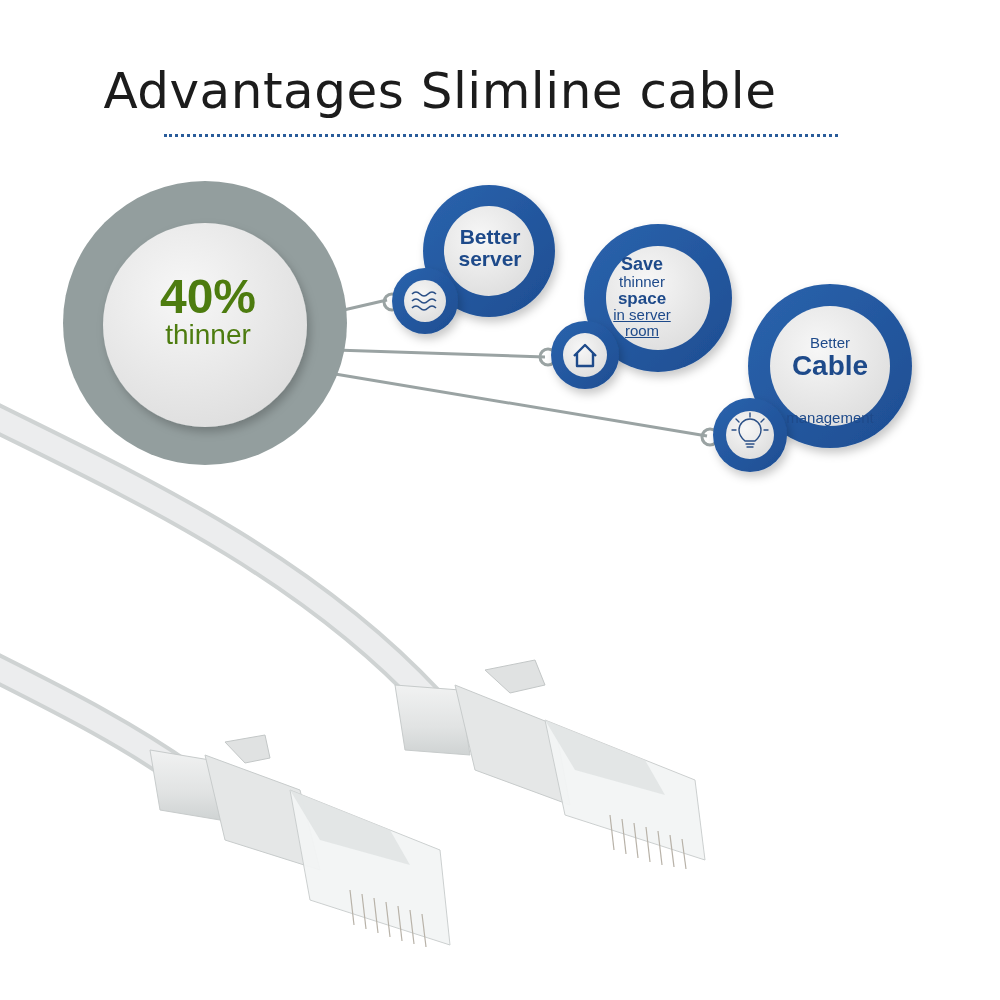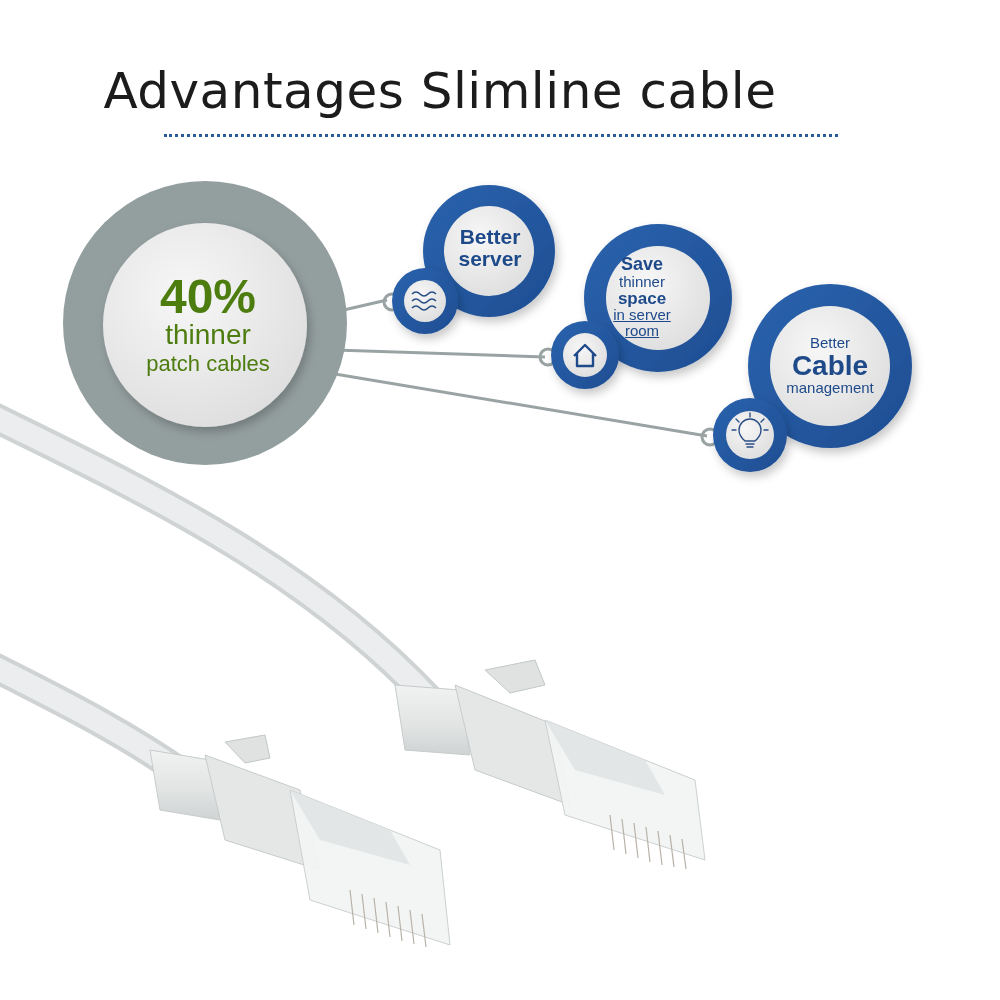--- a/index.html
+++ b/index.html
@@ -15,21 +15,21 @@
   .blue-text { color:#1e4a8a; font-family:"Liberation Sans", sans-serif; font-weight:bold; }
   .b1 { left:440px; top:226px; width:100px; font-size:21px; }
   .b2 { left:587px; top:255px; width:110px; }
   .b2 .l1 { font-size:18px; display:block; }
   .b2 .l2 { font-size:15px; display:block; font-weight:normal; }
   .b2 .l3 { font-size:17px; display:block; }
   .b2 .l4 { font-size:15px; display:block; font-weight:normal;text-decoration:underline; }
   .b3 { left:770px; top:335px; width:120px; }
   .b3 .l1 { font-size:15px; display:block; font-weight:normal; }
   .b3 .l2 { font-size:28px; display:block; }
-  .b3 .l3 { font-size:15px; display:block; font-weight:normal; }
+  .b3 .l3 { font-size:15px; display:block; font-weight:normal;margin-top:30px; }
 </style>
 </head>
 <body>
 
 <div class="title">Advantages Slimline cable</div>
 <div class="title-rule"></div>
 
 <svg class="art" width="1000" height="1000" viewBox="0 0 1000 1000">
   <defs>
     <radialGradient id="innerGrad" cx="40%" cy="35%" r="70%">
@@ -141,21 +141,20 @@
         <line x1="275" y1="180" x2="279" y2="212"></line>
         <line x1="287" y1="184" x2="291" y2="214"></line>
       </g>
     </g>
   </g>
 </svg>
 
 <div class="label big-circle-text">
   <span class="pct">40%</span>
   <span class="thin">thinner</span>
-  <span class="patch">patch cables</span>
 </div>
 
 <div class="label blue-text b1">
   <span style="display:block">Better</span>
   <span style="display:block">server</span>
 </div>
 
 <div class="label blue-text b2">
   <span class="l1">Save</span>
   <span class="l2">thinner</span>

